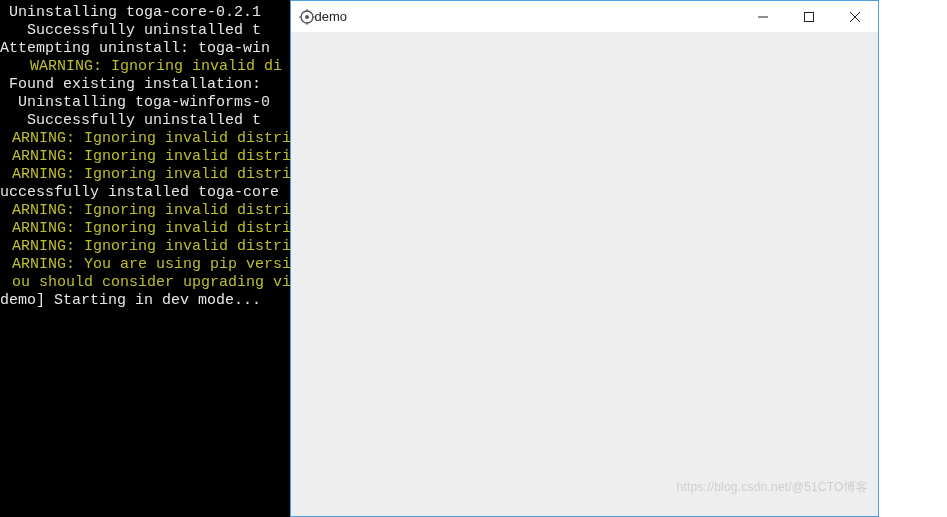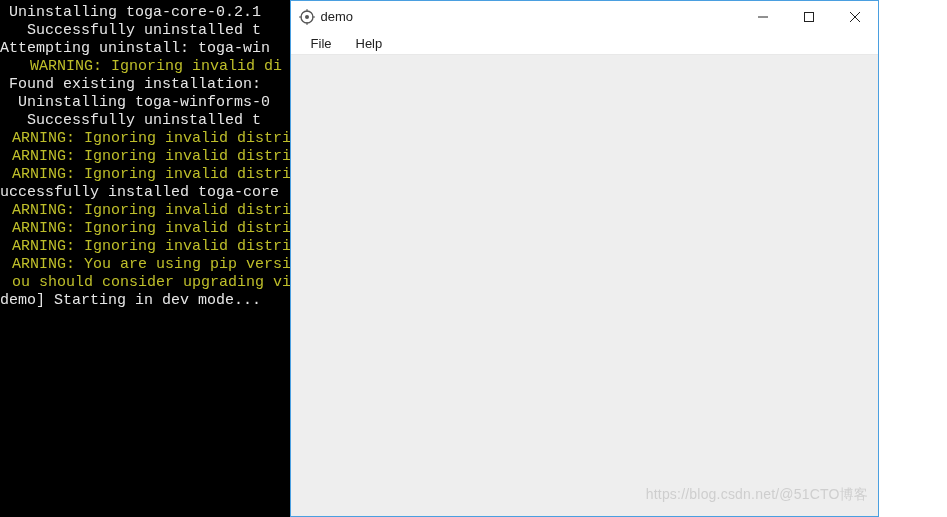--- a/index.html
+++ b/index.html
@@ -14,38 +14,38 @@
   .c-white  { color: #e6e6e6; }
   .c-yellow { color: #bfbf2a; padding-left: 12px; }
   .app-window {
     width: 635px; height: 517px; background: #fff; border: 1px solid #4a9fe0;
     display: flex; flex-direction: column;
   }
   .titlebar {
     height: 31px; background: #fff; display: flex; align-items: center;
     justify-content: space-between; padding-left: 8px;
   }
-  .title-left { display: flex; align-items: center; gap: 6px; }
+  .title-left { display: flex; align-items: center; }
   .title-text { font-size: 13px; color: #222; }
   .title-icon svg { width: 16px; height: 16px; display: block; }
   .win-controls { display: flex; height: 100%; }
   .win-btn {
     width: 46px; height: 100%; display: flex; align-items: center;
     justify-content: center; color: #222; font-size: 14px; cursor: default;
   }
   .win-btn svg { width: 10px; height: 10px; }
   .menubar {
     height: 23px; background: #fff; display: flex; align-items: center;
     padding-left: 10px; gap: 4px; border-bottom: 1px solid #e8e8e8;
   }
   .menu-item { font-size: 13px; color: #222; padding: 2px 10px; cursor: default; }
   .client-area { flex: 1; background: #eeeeee; position: relative; }
   .watermark {
-    position: absolute; right: 10px; bottom: 12px; color: rgba(180,180,180,0.55);
-    font-size: 14px; pointer-events: none; letter-spacing: .2px;
+    position: absolute; right: 10px; bottom: 20px; color: rgba(180,180,180,0.55);
+    font-size: 12px; pointer-events: none; letter-spacing: .2px;
   }
 </style>
 </head>
 <body>
 
 <div class="screen">
 
   <div class="terminal" id="term"><span class="line c-white"> Uninstalling toga-core-0.2.1</span><span class="line c-white">   Successfully uninstalled t</span><span class="line c-white">Attempting uninstall: toga-win</span><span class="line c-yellow">  WARNING: Ignoring invalid di</span><span class="line c-white"> Found existing installation:</span><span class="line c-white">  Uninstalling toga-winforms-0</span><span class="line c-white">   Successfully uninstalled t</span><span class="line c-yellow">ARNING: Ignoring invalid distri</span><span class="line c-yellow">ARNING: Ignoring invalid distri</span><span class="line c-yellow">ARNING: Ignoring invalid distri</span><span class="line c-white">uccessfully installed toga-core</span><span class="line c-yellow">ARNING: Ignoring invalid distri</span><span class="line c-yellow">ARNING: Ignoring invalid distri</span><span class="line c-yellow">ARNING: Ignoring invalid distri</span><span class="line c-yellow">ARNING: You are using pip versi</span><span class="line c-yellow">ou should consider upgrading vi</span><span class="line c-white"></span><span class="line c-white">demo] Starting in dev mode...</span></div>
 
   <div class="app-window">
@@ -77,23 +77,19 @@
         </div>
         <div class="win-btn">
           <svg viewBox="0 0 10 10">
               <line x1="0" y1="0" x2="10" y2="10" stroke="#222" stroke-width="1"></line>
               <line x1="10" y1="0" x2="0" y2="10" stroke="#222" stroke-width="1"></line>
             </svg>
         </div>
       </div>
     </div>
 
-    <div class="menubar">
-      <span class="menu-item">File</span>
-      <span class="menu-item">Help</span>
-    </div>
 
     <div class="client-area">
       <div class="watermark">https://blog.csdn.net/@51CTO博客</div>
     </div>
 
   </div>
 </div>
 
 </body></html>

